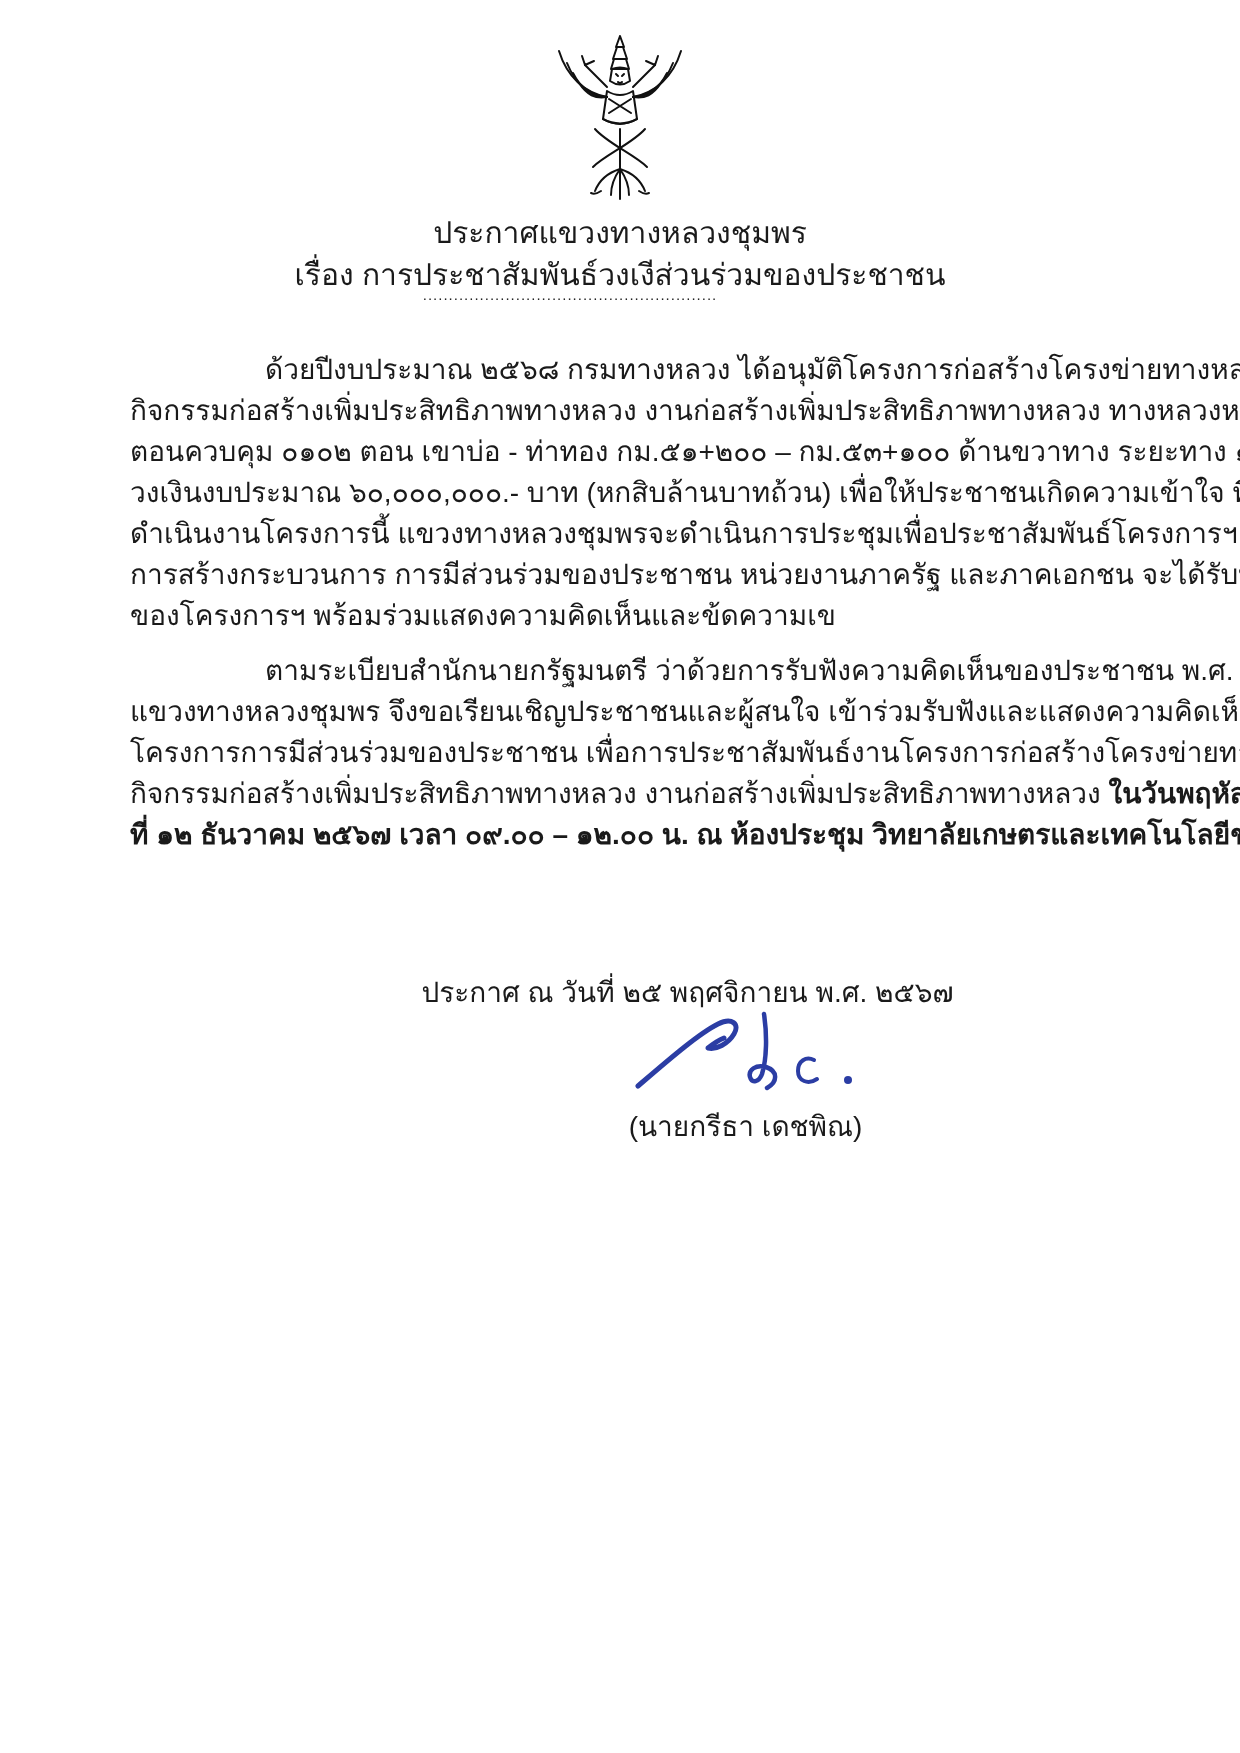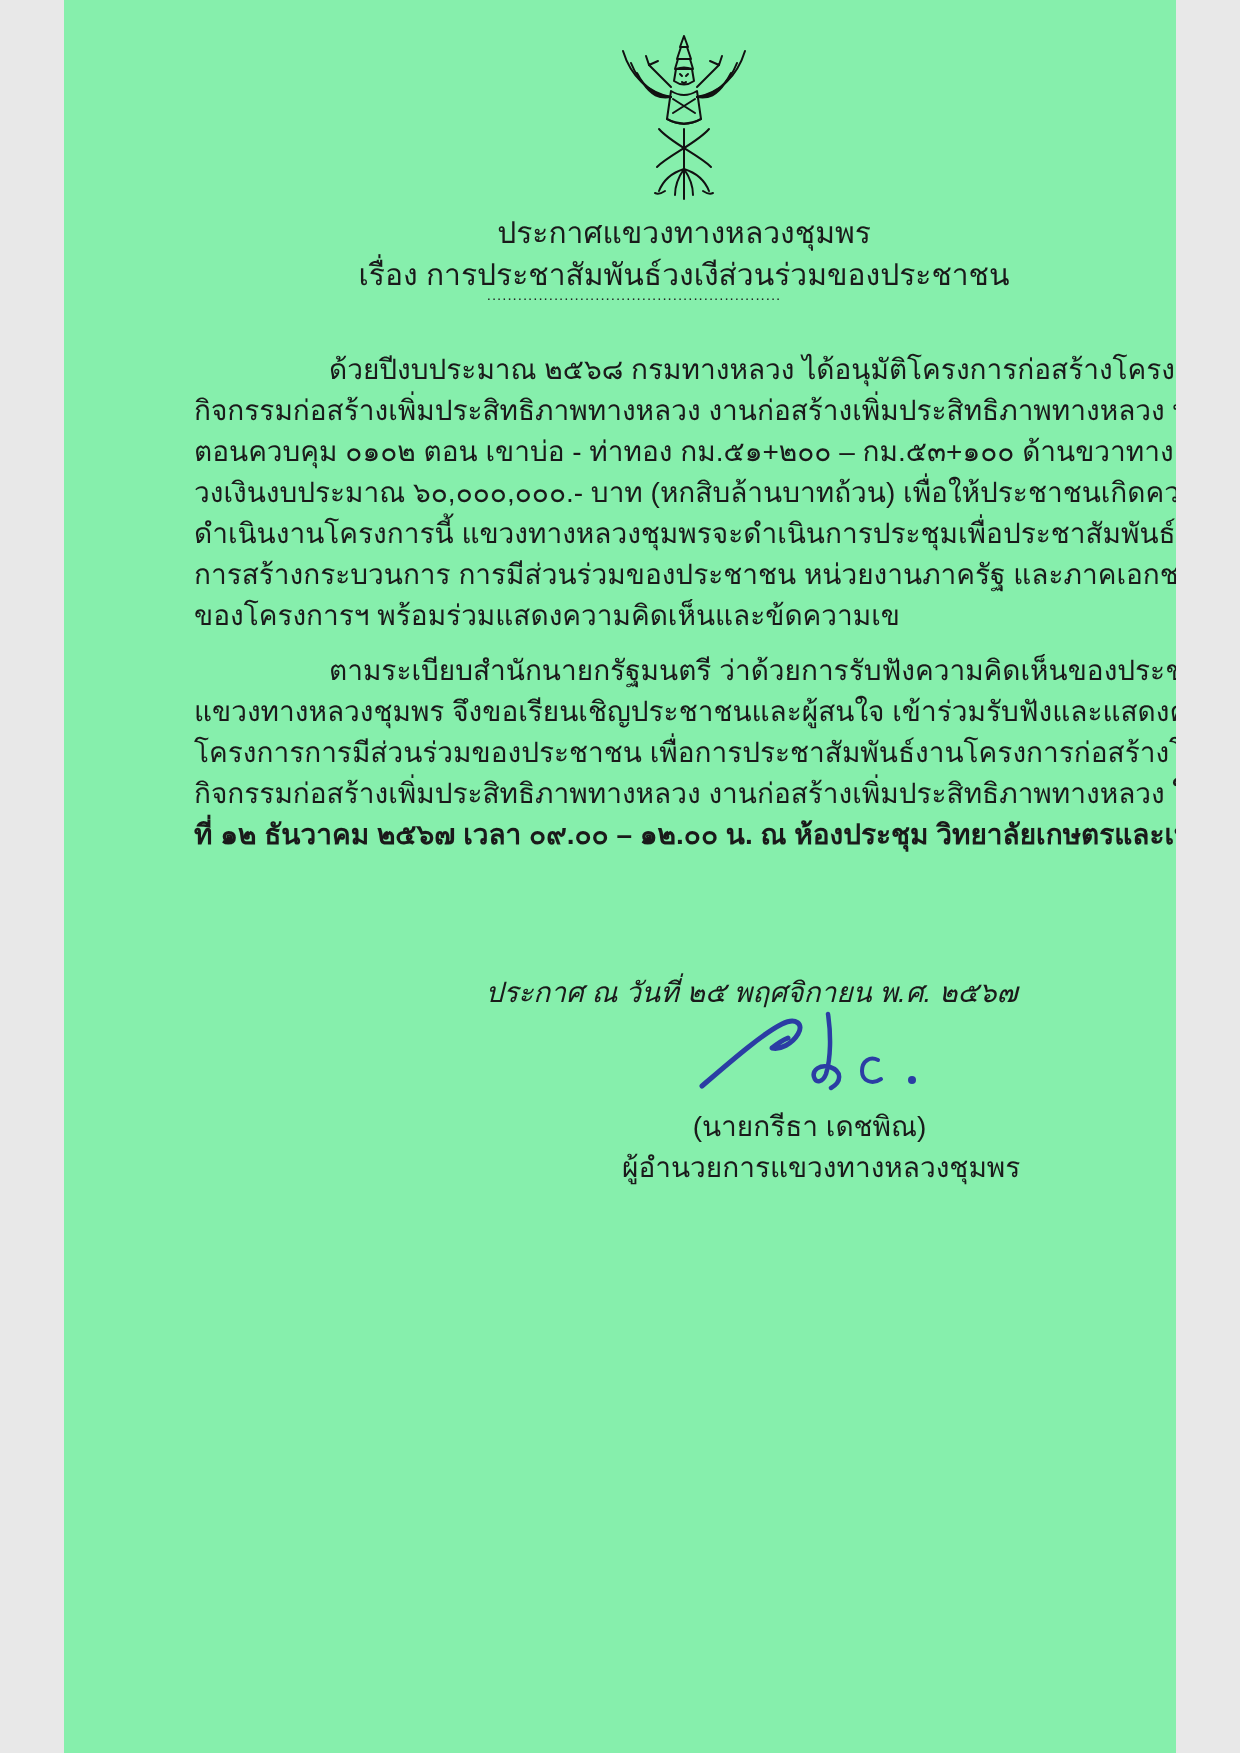--- a/index.html
+++ b/index.html
@@ -1,37 +1,37 @@
 <!DOCTYPE html>
 <html><head>
 <meta charset="utf-8">
 <style>
   html,body{margin:0;padding:0;background:#e8e8e8;}
   .page{
     position:relative;
-    width:1112px;height:1753px;
+    width:1240px;height:1753px;
     margin:0 auto;
-    background:#86efac;
+    background:#ffffff;
     font-family:"Liberation Sans","DejaVu Sans",sans-serif;
     color:#1a1a1a;
     overflow:hidden;
   }
   .emblem{position:absolute;left:545px;top:33px;width:150px;height:172px;}
   .titles{position:absolute;top:212px;left:0;width:1240px;text-align:center;
           font-size:30px;line-height:42px;}
   .divider{position:absolute;top:286px;left:0;width:1140px;text-align:center;
            font-size:15px;letter-spacing:1px;color:#222;}
   .bodyblock{position:absolute;left:130px;width:990px;font-size:28px;line-height:41px;}
   .b1{top:349px;}
   .b2{top:650px;}
   .line{white-space:nowrap;}
   .indent{padding-left:135px;}
   .bold{font-weight:bold;}
   .dateline{position:absolute;left:400px;top:974px;width:575px;text-align:center;
-            font-size:28px;line-height:38px;white-space:nowrap;font-style:italic;}
+            font-size:28px;line-height:38px;white-space:nowrap;}
   .sigblock{position:absolute;left:558px;top:1000px;width:375px;text-align:center;
             font-size:28px;line-height:41px;}
   .sigink{display:block;width:250px;height:100px;margin:0 auto 6px auto;}
 </style>
 </head>
 <body>
 
 <div class="page">
 
   <svg class="emblem" viewBox="0 0 150 172" fill="none" stroke="#111" stroke-width="2" stroke-linecap="round" stroke-linejoin="round">
@@ -92,16 +92,15 @@
   <div class="dateline">ประกาศ ณ วันที่ ๒๕  พฤศจิกายน  พ.ศ. ๒๕๖๗</div>
 
   <div class="sigblock">
     <svg class="sigink" viewBox="0 0 240 100" fill="none" stroke="#2b3da4" stroke-width="5" stroke-linecap="round" stroke-linejoin="round">
       <path d="M12 86 C40 62 72 34 92 24 C106 17 114 24 108 34 C102 44 90 50 82 48 C87 44 93 40 98 38"></path>
       <path d="M138 14 C141 34 141 58 136 74 C133 82 126 84 124 77 C122 70 130 64 140 67 C152 71 152 82 141 88" stroke-width="4.5"></path>
       <path d="M188 60 C180 56 172 61 172 71 C172 81 182 85 191 79" stroke-width="4"></path>
       <circle cx="222" cy="80" r="4" fill="#2b3da4" stroke="none"></circle>
     </svg>
     <div class="line">(นายกรีธา   เดชพิณ)</div>
-    <div class="line">ผู้อำนวยการแขวงทางหลวงชุมพร</div>
   </div>
 
 </div>
 
 </body></html>

